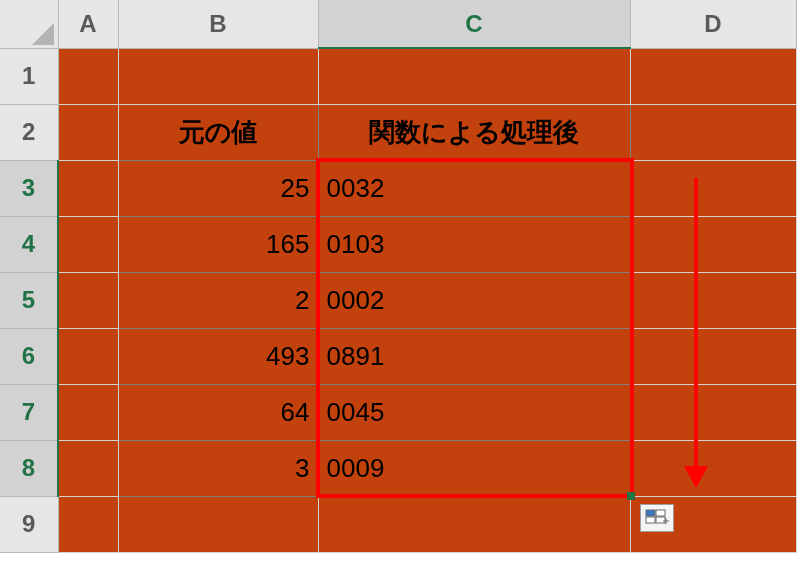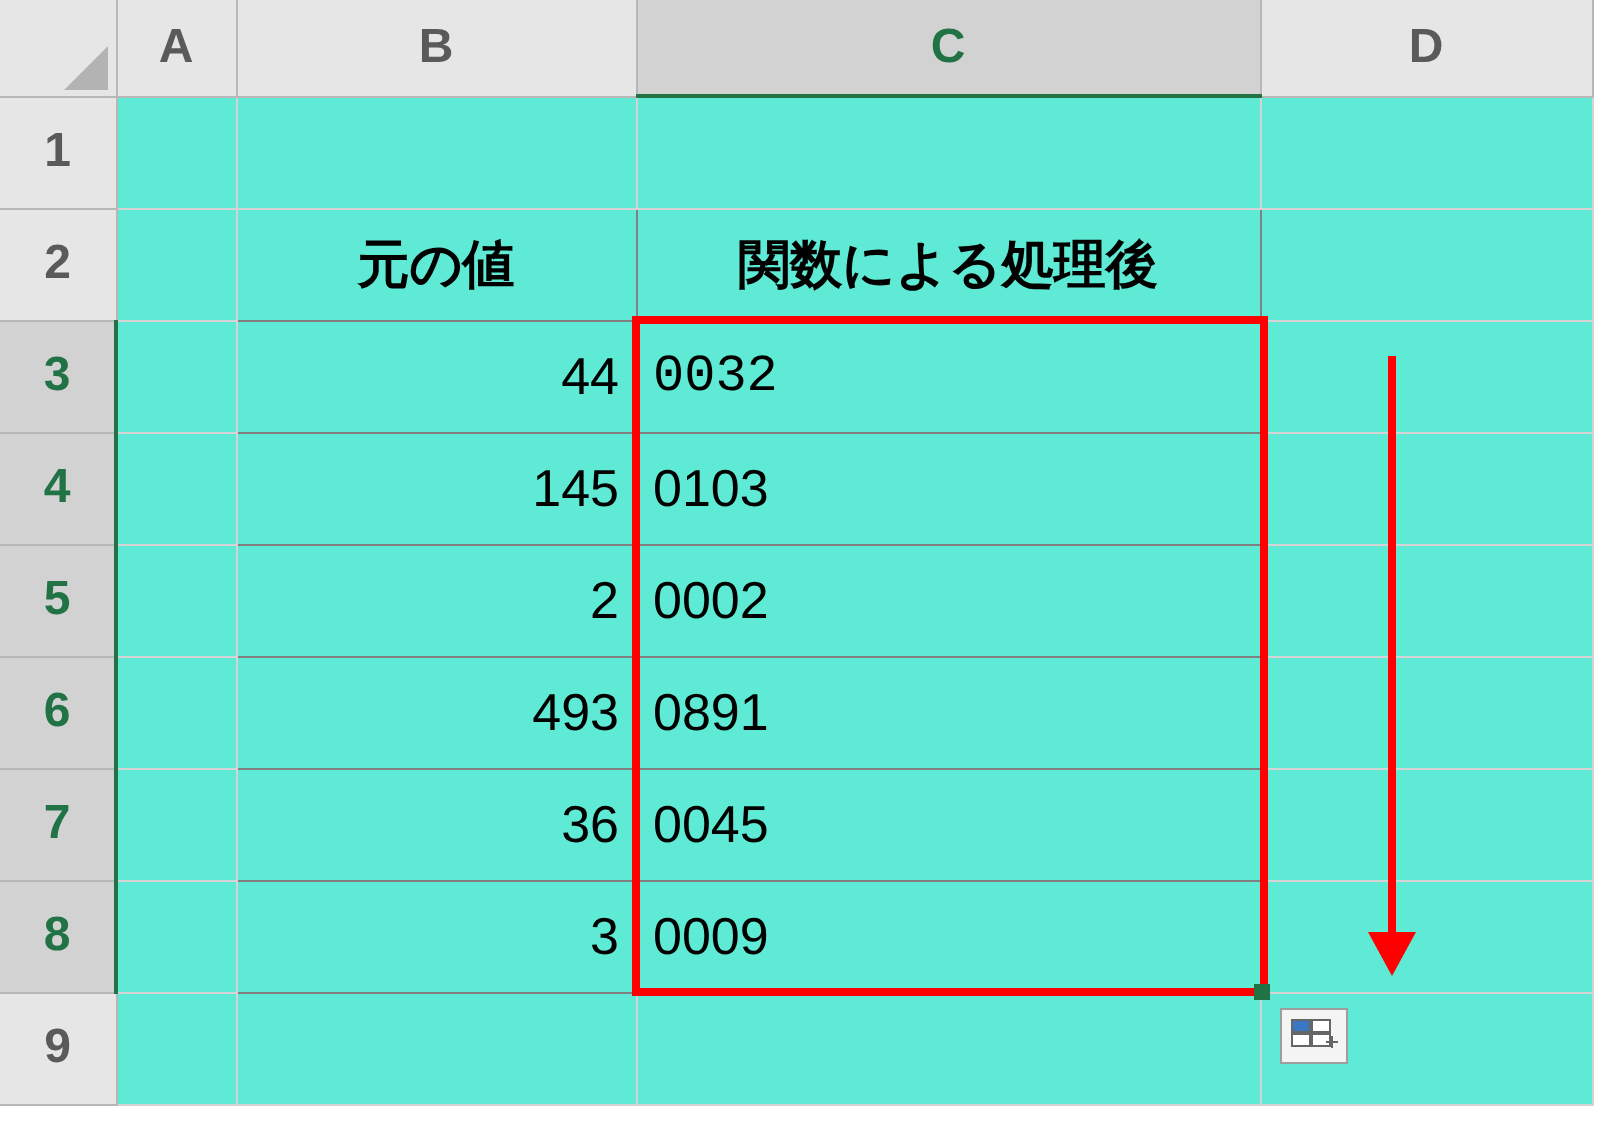--- a/index.html
+++ b/index.html
@@ -51,38 +51,38 @@
   .rowhdr.sel {
     background: #d2d2d2;
     border-right: 2px solid #217346;
     color: #217346;
   }
   td.cell {
     border-right: 1px solid #d4d4d4;
     border-bottom: 1px solid #d4d4d4;
     font-size: 26px;
     padding: 0 8px;
-    background: #5eead4;
+    background: #c2410c;
   }
   .wA { width: 60px; }
   .wB { width: 200px; }
   .wC { width: 312px; }
   .wD { width: 166px; }
   .h  { height: 56px; }
   .tblhdr {
     background: #eaf1e8;
     font-weight: bold;
     text-align: center;
     border: 1px solid #808080 !important;
   }
   .databorder { border: 1px solid #808080 !important; }
   .num { text-align: right; }
   .txt { text-align: left; }
   .selcell { background: #c7c7c7; }
-  .active { background: #ffffff; font-family: Liberation Mono, monospace; }
+  .active { background: #ffffff; }
   
   .redbox {
     position: absolute;
     border: 4px solid #ff0000;
     pointer-events: none;
   }
   
   .arrowline {
     position: absolute;
     width: 4px;
@@ -142,49 +142,49 @@
     <th class="rowhdr">2</th>
     <td class="cell wA"></td>
     <td class="cell wB tblhdr">元の値</td>
     <td class="cell wC tblhdr">関数による処理後</td>
     <td class="cell wD"></td>
   </tr>
 
   <tr class="h">
     <th class="rowhdr sel">3</th>
     <td class="cell wA"></td>
-    <td class="cell wB num databorder">44</td>
+    <td class="cell wB num databorder">25</td>
     <td class="cell wC txt databorder active">0032</td>
     <td class="cell wD"></td>
   </tr>
   <tr class="h">
     <th class="rowhdr sel">4</th>
     <td class="cell wA"></td>
-    <td class="cell wB num databorder">145</td>
+    <td class="cell wB num databorder">165</td>
     <td class="cell wC txt databorder selcell">0103</td>
     <td class="cell wD"></td>
   </tr>
   <tr class="h">
     <th class="rowhdr sel">5</th>
     <td class="cell wA"></td>
     <td class="cell wB num databorder">2</td>
     <td class="cell wC txt databorder selcell">0002</td>
     <td class="cell wD"></td>
   </tr>
   <tr class="h">
     <th class="rowhdr sel">6</th>
     <td class="cell wA"></td>
     <td class="cell wB num databorder">493</td>
     <td class="cell wC txt databorder selcell">0891</td>
     <td class="cell wD"></td>
   </tr>
   <tr class="h">
     <th class="rowhdr sel">7</th>
     <td class="cell wA"></td>
-    <td class="cell wB num databorder">36</td>
+    <td class="cell wB num databorder">64</td>
     <td class="cell wC txt databorder selcell">0045</td>
     <td class="cell wD"></td>
   </tr>
   <tr class="h">
     <th class="rowhdr sel">8</th>
     <td class="cell wA"></td>
     <td class="cell wB num databorder">3</td>
     <td class="cell wC txt databorder selcell">0009</td>
     <td class="cell wD"></td>
   </tr>

